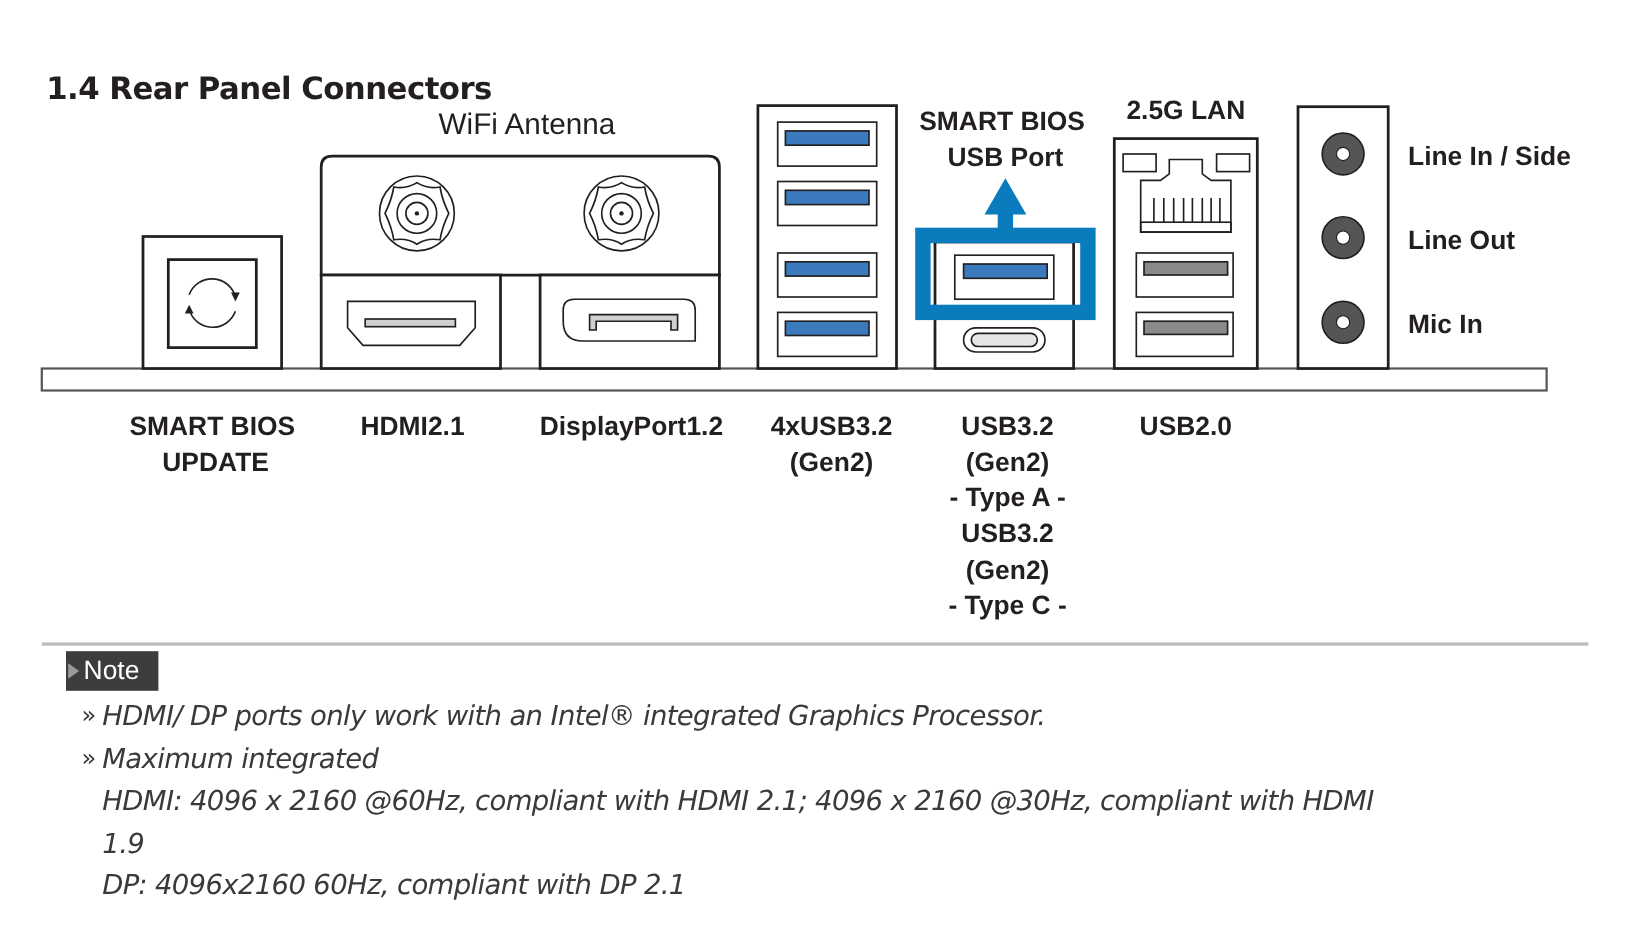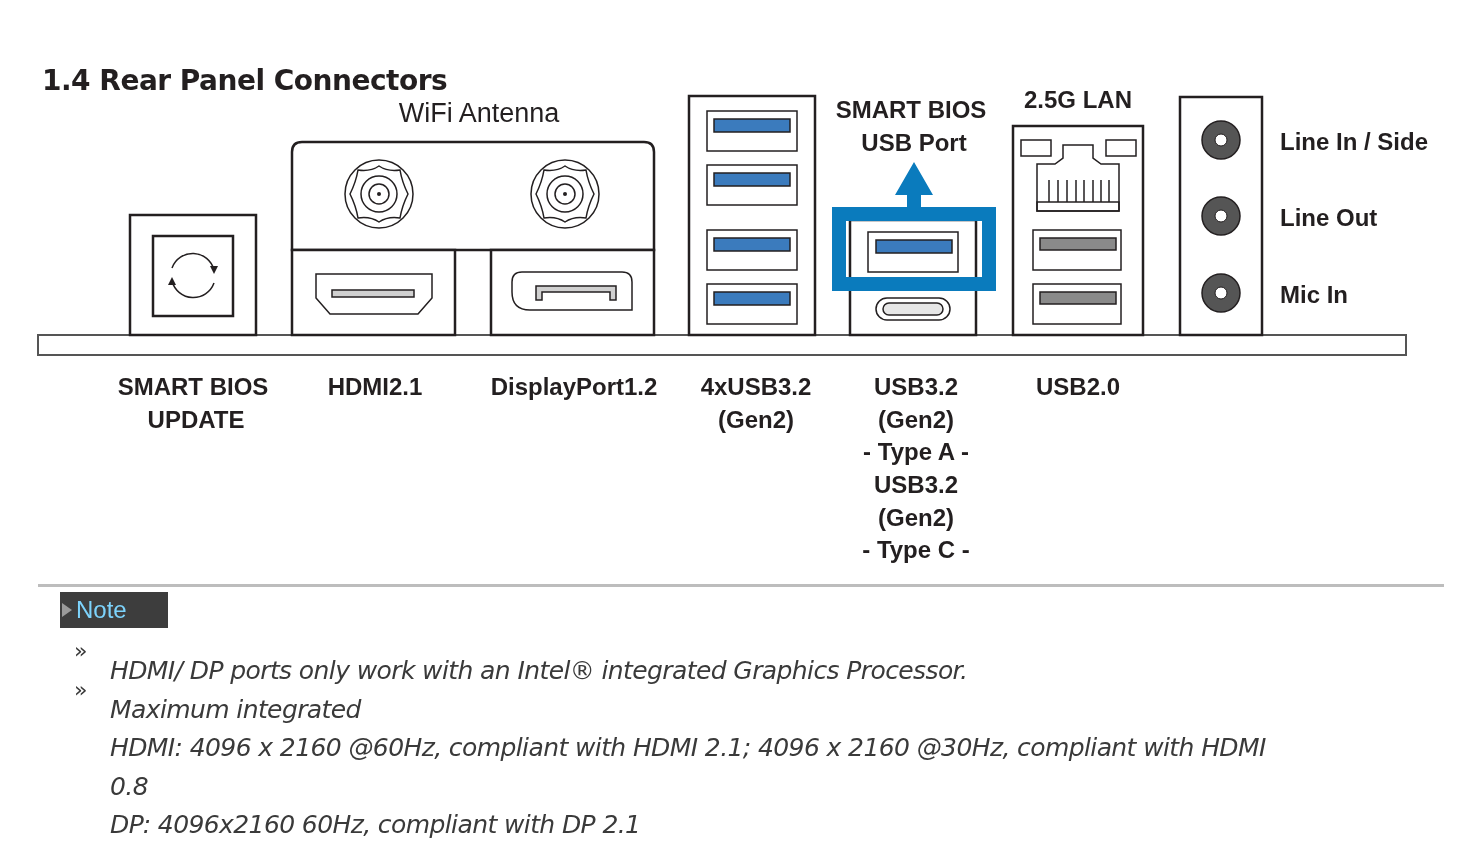--- a/index.html
+++ b/index.html
@@ -6,27 +6,27 @@
   body { width: 1480px; height: 852px; position: relative; overflow: hidden; color: #231f20; }
   .title { position: absolute; left: 42px; top: 28px; font-family: "DejaVu Sans", sans-serif; font-weight: bold; font-size: 28px; letter-spacing: -0.5px; color: #231f20; margin-top: 36px; }
   svg.diagram { position: absolute; left: 0; top: 0; }
   .lbl { font-family: "Liberation Sans", sans-serif; font-weight: bold; font-size: 24px; fill: #231f20; }
   .lbl-reg { font-family: "Liberation Sans", sans-serif; font-size: 27px; fill: #231f20; }
   .stroke { fill: #fff; stroke: #231f20; stroke-width: 2.5; }
   .thin { fill: none; stroke: #231f20; stroke-width: 1.5; }
   .usb-blue { fill: #3b7bbd; stroke: #231f20; stroke-width: 1.5; }
   .usb-gray { fill: #8a8a8a; stroke: #231f20; stroke-width: 1.5; }
   .divider { position: absolute; left: 38px; top: 584px; width: 1406px; height: 3px; background: #bdbdbd; }
-  .note-badge { position: absolute; left: 60px; top: 592px; width: 84px; height: 36px; background: #3d3d3d; color: #7dd3fc; font-family: "Liberation Sans", sans-serif; font-size: 24px; line-height: 36px; padding-left: 24px; }
+  .note-badge { position: absolute; left: 60px; top: 592px; width: 84px; height: 36px; background: #3d3d3d; color: #ffffff; font-family: "Liberation Sans", sans-serif; font-size: 24px; line-height: 36px; }
   .note-badge .tri { position: absolute; left: 2px; top: 11px; width: 0; height: 0; border-top: 7px solid transparent; border-bottom: 7px solid transparent; border-left: 10px solid #9a9a9a; }
   .note-badge .txt { position: absolute; left: 16px; top: 0; }
   .note-list { position: absolute; left: 74px; top: 632px; font-family: "DejaVu Sans", sans-serif; font-style: italic; font-size: 25px; color: #3a3a3a; }
   .note-row { position: relative; height: 38.5px; line-height: 38.5px; white-space: nowrap; }
   .bullet { position: absolute; left: 0; top: 0; font-style: normal; font-size: 22px; }
-  .ntext { position: absolute; left: 36px; top: 0; letter-spacing: -0.6px; margin-top: 20px; }
+  .ntext { position: absolute; left: 19px; top: 0; letter-spacing: -0.6px; }
 </style>
 </head>
 <body>
 
 <div class="title">1.4 Rear Panel Connectors</div>
 
 <svg class="diagram" width="1480" height="580" viewBox="0 0 1480 580" xmlns="http://www.w3.org/2000/svg">
 
   <rect x="38" y="335" width="1368" height="20" fill="#fff" stroke="#555" stroke-width="2"></rect>
 
@@ -187,18 +187,18 @@
     <span class="ntext">HDMI/ DP ports only work with an Intel® integrated Graphics Processor.</span>
   </div>
   <div class="note-row">
     <span class="bullet">»</span>
     <span class="ntext">Maximum integrated</span>
   </div>
   <div class="note-row">
     <span class="ntext">HDMI: 4096 x 2160 @60Hz, compliant with HDMI 2.1; 4096 x 2160 @30Hz, compliant with HDMI</span>
   </div>
   <div class="note-row">
-    <span class="ntext">0.8</span>
+    <span class="ntext">1.9</span>
   </div>
   <div class="note-row">
     <span class="ntext">DP: 4096x2160 60Hz, compliant with DP 2.1</span>
   </div>
 </div>
 
 </body></html>

